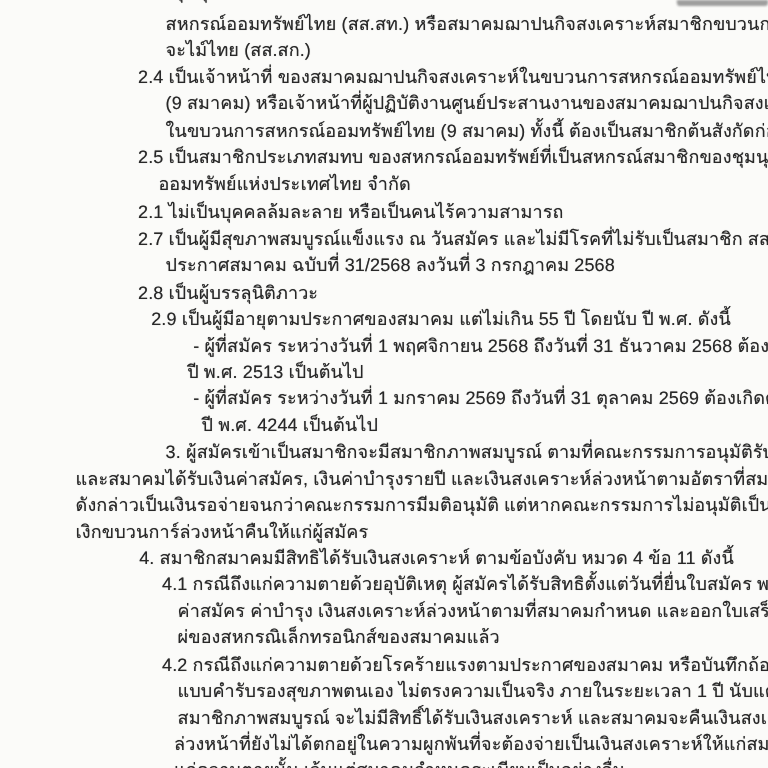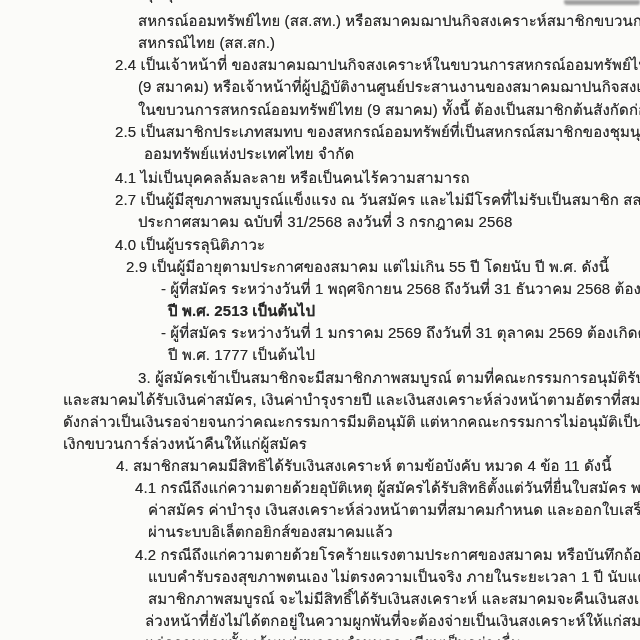--- a/index.html
+++ b/index.html
@@ -44,42 +44,42 @@
   }
 </style>
 </head>
 <body style="background: rgb(251, 251, 249);">
 
 <div class="page" style="background: rgb(251, 251, 249); color: rgb(40, 40, 40);">
   <div class="smudge" style="background: rgb(143, 143, 143);"></div>
   <div class="frag" id="top-fragment" style="top:-16px; left:143px;">ชุมนุม</div>
   <div id="doc">
       <div class="doc-line" style="left: 138px; top: 11px;">สหกรณ์ออมทรัพย์ไทย (สส.สท.) หรือสมาคมฌาปนกิจสงเคราะห์สมาชิกขบวนการ</div>
-      <div class="doc-line" style="left: 138px; top: 33px;">สหกรณ์ไทย (สส.สก.)</div>
+      <div class="doc-line" style="left: 138px; top: 33px;">จะไม์ไทย (สส.สก.)</div>
       <div class="doc-line" style="left: 115px; top: 55px;">2.4 เป็นเจ้าหน้าที่ ของสมาคมฌาปนกิจสงเคราะห์ในขบวนการสหกรณ์ออมทรัพย์ไทย</div>
       <div class="doc-line" style="left: 138px; top: 77px;">(9 สมาคม) หรือเจ้าหน้าที่ผู้ปฏิบัติงานศูนย์ประสานงานของสมาคมฌาปนกิจสงเคราะห์</div>
       <div class="doc-line" style="left: 138px; top: 100px;">ในขบวนการสหกรณ์ออมทรัพย์ไทย (9 สมาคม) ทั้งนี้ ต้องเป็นสมาชิกต้นสังกัดก่อน</div>
       <div class="doc-line" style="left: 115px; top: 122px;">2.5 เป็นสมาชิกประเภทสมทบ ของสหกรณ์ออมทรัพย์ที่เป็นสหกรณ์สมาชิกของชุมนุมสหกรณ์</div>
-      <div class="doc-line" style="left: 144px; top: 144px; text-align: right;">ออมทรัพย์แห่งประเทศไทย จำกัด</div>
-      <div class="doc-line" style="left: 115px; top: 168px;">4.1 ไม่เป็นบุคคลล้มละลาย หรือเป็นคนไร้ความสามารถ</div>
+      <div class="doc-line" style="left: 132px; top: 144px; text-align: right;">ออมทรัพย์แห่งประเทศไทย จำกัด</div>
+      <div class="doc-line" style="left: 115px; top: 168px;">2.1 ไม่เป็นบุคคลล้มละลาย หรือเป็นคนไร้ความสามารถ</div>
       <div class="doc-line" style="left: 115px; top: 190px;">2.7 เป็นผู้มีสุขภาพสมบูรณ์แข็งแรง ณ วันสมัคร และไม่มีโรคที่ไม่รับเป็นสมาชิก สส.ชสอ. ตาม</div>
       <div class="doc-line" style="left: 138px; top: 212px;">ประกาศสมาคม ฉบับที่ 31/2568 ลงวันที่ 3 กรกฎาคม 2568</div>
-      <div class="doc-line" style="left: 115px; top: 235px;">4.0 เป็นผู้บรรลุนิติภาวะ</div>
+      <div class="doc-line" style="left: 115px; top: 235px;">2.8 เป็นผู้บรรลุนิติภาวะ</div>
       <div class="doc-line" style="left: 126px; top: 257px;">2.9 เป็นผู้มีอายุตามประกาศของสมาคม แต่ไม่เกิน 55 ปี  โดยนับ ปี พ.ศ. ดังนี้</div>
       <div class="doc-line" style="left: 161px; top: 279px;">- ผู้ที่สมัคร ระหว่างวันที่ 1 พฤศจิกายน 2568 ถึงวันที่ 31 ธันวาคม 2568 ต้องเกิดตั้งแต่</div>
-      <div class="doc-line" style="left: 168px; top: 301px; font-weight: bold;">ปี พ.ศ. 2513 เป็นต้นไป</div>
+      <div class="doc-line" style="left: 156px; top: 301px;">ปี พ.ศ. 2513 เป็นต้นไป</div>
       <div class="doc-line" style="left: 161px; top: 323px;">- ผู้ที่สมัคร ระหว่างวันที่ 1 มกราคม 2569 ถึงวันที่ 31 ตุลาคม 2569 ต้องเกิดตั้งแต่</div>
-      <div class="doc-line" style="left: 168px; top: 345px;">ปี พ.ศ. 1777 เป็นต้นไป</div>
+      <div class="doc-line" style="left: 168px; top: 345px;">ปี พ.ศ. 4244 เป็นต้นไป</div>
       <div class="doc-line" style="left: 138px; top: 368px;">3. ผู้สมัครเข้าเป็นสมาชิกจะมีสมาชิกภาพสมบูรณ์ ตามที่คณะกรรมการอนุมัติรับเข้าเป็นสมาชิก</div>
       <div class="doc-line" style="left: 63px; top: 390px;">และสมาคมได้รับเงินค่าสมัคร, เงินค่าบำรุงรายปี และเงินสงเคราะห์ล่วงหน้าตามอัตราที่สมาคมกำหนด ซึ่งเงิน</div>
       <div class="doc-line" style="left: 63px; top: 412px;">ดังกล่าวเป็นเงินรอจ่ายจนกว่าคณะกรรมการมีมติอนุมัติ แต่หากคณะกรรมการไม่อนุมัติเป็นสมาชิก เงินค่าบำรุง</div>
       <div class="doc-line" style="left: 63px; top: 434px;">เงิกขบวนการ์ล่วงหน้าคืนให้แก่ผู้สมัคร</div>
       <div class="doc-line" style="left: 116px; top: 456px;">4. สมาชิกสมาคมมีสิทธิได้รับเงินสงเคราะห์ ตามข้อบังคับ หมวด 4 ข้อ 11 ดังนี้</div>
       <div class="doc-line" style="left: 135px; top: 478px;">4.1 กรณีถึงแก่ความตายด้วยอุบัติเหตุ ผู้สมัครได้รับสิทธิตั้งแต่วันที่ยื่นใบสมัคร พร้อมชำระเงิน</div>
       <div class="doc-line" style="left: 148px; top: 500px;">ค่าสมัคร ค่าบำรุง เงินสงเคราะห์ล่วงหน้าตามที่สมาคมกำหนด และออกใบเสร็จรับเงิน</div>
-      <div class="doc-line" style="left: 148px; top: 522px;">ผ่านระบบอิเล็ตกอยิกส์ของสมาคมแล้ว</div>
+      <div class="doc-line" style="left: 148px; top: 522px;">ผ่ของสหกรณิเล็กทรอนิกส์ของสมาคมแล้ว</div>
       <div class="doc-line" style="left: 135px; top: 545px;">4.2 กรณีถึงแก่ความตายด้วยโรคร้ายแรงตามประกาศของสมาคม หรือบันทึกถ้อยคำที่แจ้งไว้ใน</div>
       <div class="doc-line" style="left: 148px; top: 567px;">แบบคำรับรองสุขภาพตนเอง ไม่ตรงความเป็นจริง ภายในระยะเวลา 1 ปี นับแต่วันที่มี</div>
       <div class="doc-line" style="left: 148px; top: 589px;">สมาชิกภาพสมบูรณ์ จะไม่มีสิทธิ์ได้รับเงินสงเคราะห์ และสมาคมจะคืนเงินสงเคราะห์</div>
       <div class="doc-line" style="left: 145px; top: 611px;">ล่วงหน้าที่ยังไม่ได้ตกอยู่ในความผูกพันที่จะต้องจ่ายเป็นเงินสงเคราะห์ให้แก่สมาชิกที่ถึง</div>
       <div class="doc-line" style="left: 145px; top: 633px;">แก่ความตายนั้น เว้นแต่สมาคมกำหนดระเบียบเป็นอย่างอื่น</div>
     </div>
 </div>
 
 </body></html>

